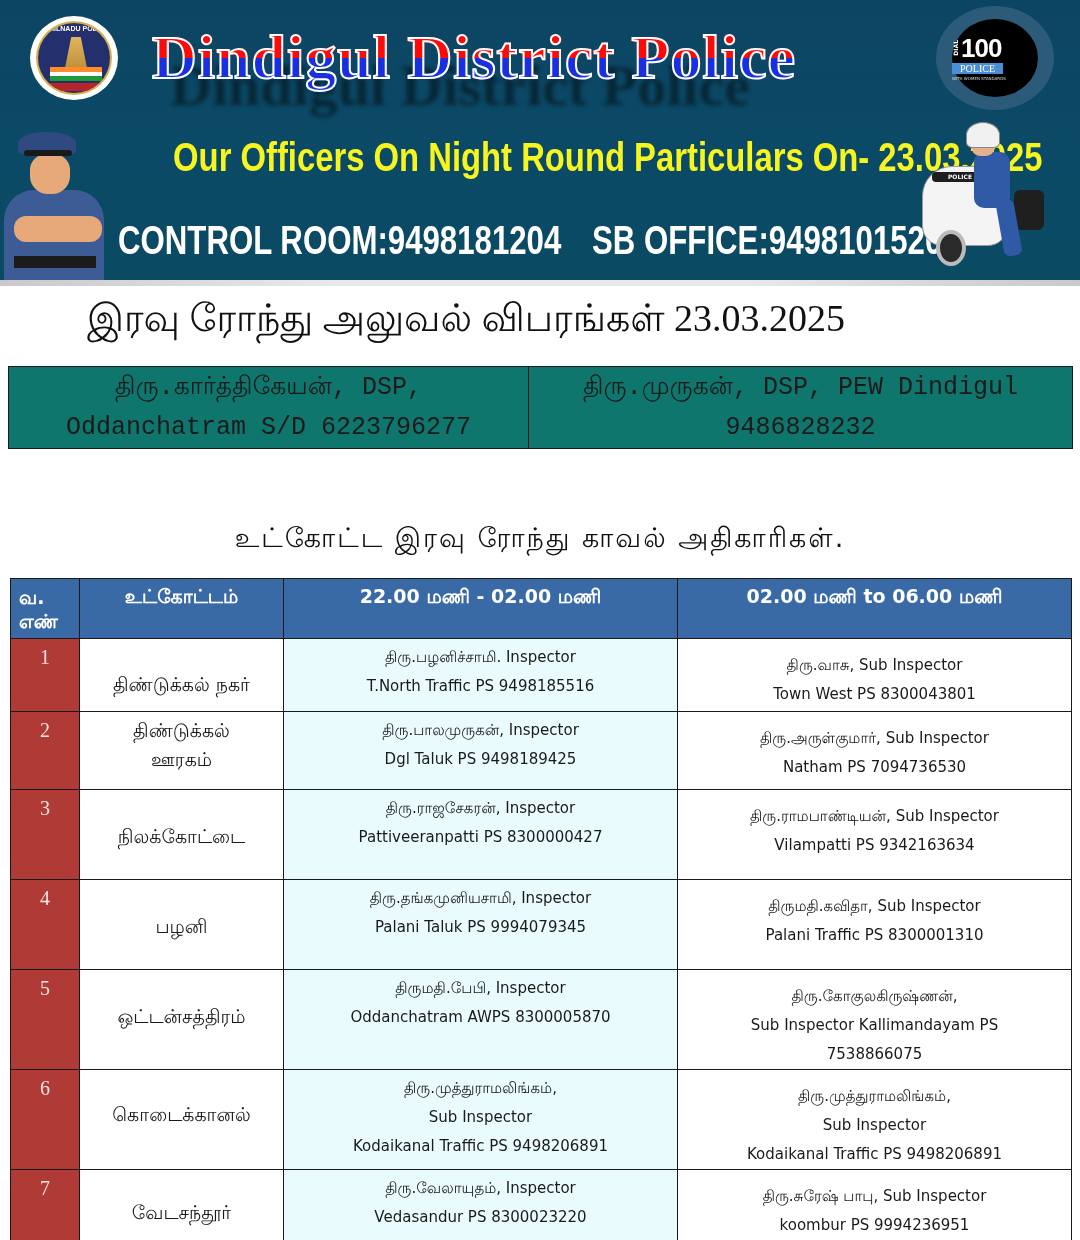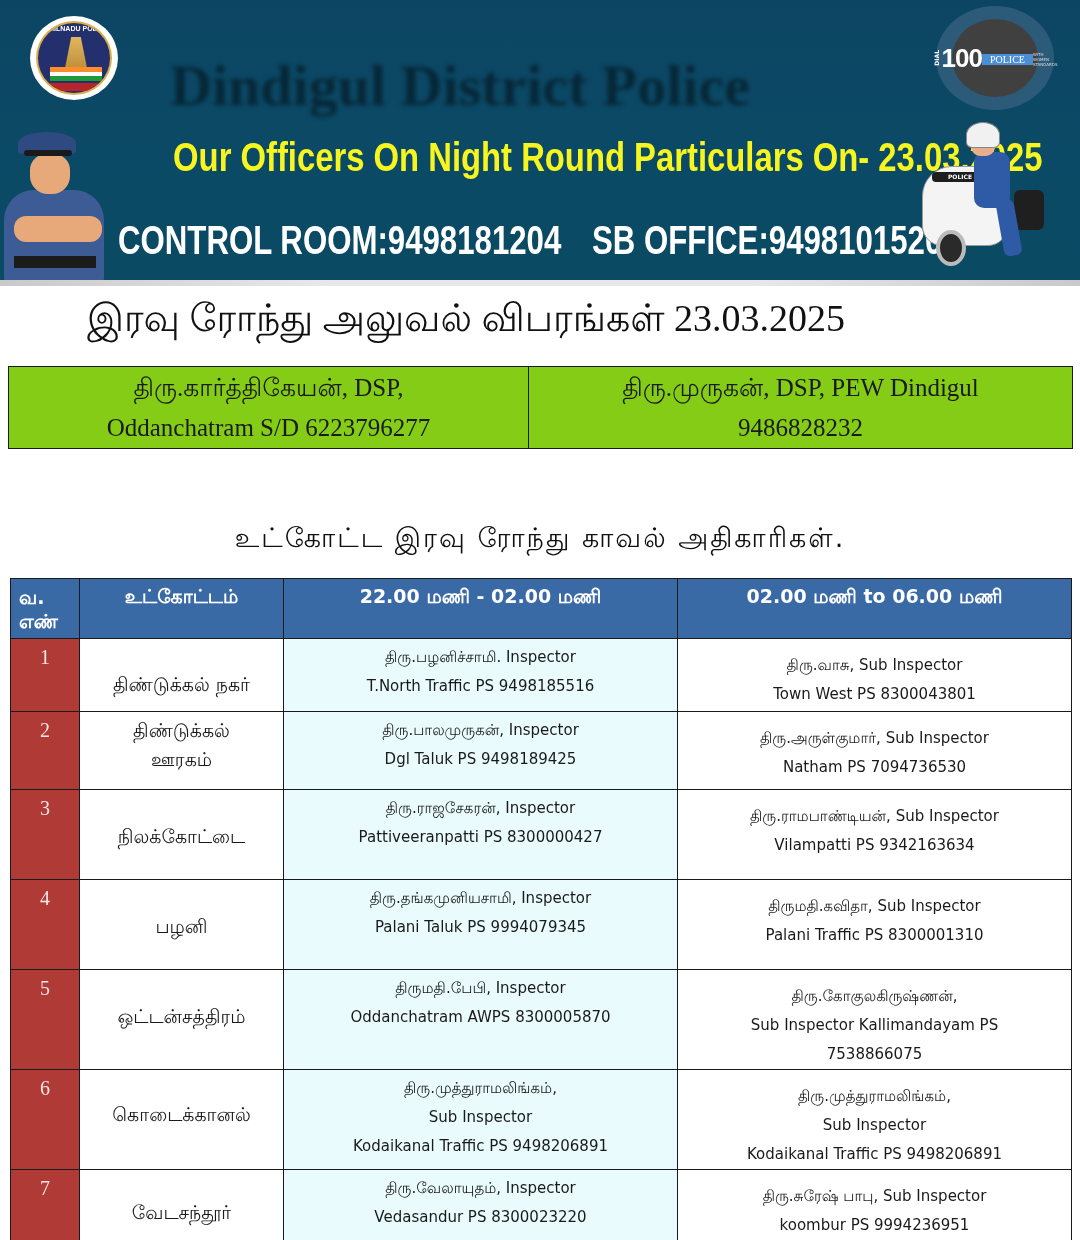--- a/index.html
+++ b/index.html
@@ -39,22 +39,22 @@
     position: absolute; left: 170px; top: 56px; width: 760px; height: 60px;
     font-family: "Liberation Serif", serif; font-weight: bold; font-size: 58px; line-height: 60px;
     color: rgba(0,0,0,0.45); filter: blur(2px); white-space: nowrap;
   }
 
   .dial-badge-outer {
     position: absolute; left: 936px; top: 6px; width: 118px; height: 104px; border-radius: 50%;
     background: #2c5b7a; display: flex; align-items: center; justify-content: center;
   }
   .dial-badge {
-    width: 86px; height: 78px; border-radius: 50%; background: #404040;
-    display: flex; flex-direction: row; align-items: center; justify-content: center;
+    width: 86px; height: 78px; border-radius: 50%; background: #000000;
+    display: flex; flex-direction: column; align-items: flex-start; justify-content: center;
   }
   .dial-num { color: #fff; font-family: "Liberation Sans", sans-serif; font-weight: bold; font-size: 26px; line-height: 26px; letter-spacing: -1px; }
   .dial-small { color: #fff; font-size: 6px; font-weight: bold; writing-mode: vertical-rl; transform: rotate(180deg); margin-right: 2px; }
   .dial-row { display: flex; align-items: center; }
   .dial-police { background: #4a8ed6; color: #fff; font-family: "Liberation Serif", serif; font-size: 10px; padding: 0 8px; margin-top: 2px; }
   .dial-tag { color: #ddd; font-size: 4px; margin-top: 2px; }
 
   .subtitle {
     position: absolute; left: 100px; top: 128px; width: 812px; height: 60px;
     font-family: "Liberation Sans", sans-serif; font-weight: bold; font-size: 40px; line-height: 58px;
@@ -96,21 +96,21 @@
   }
 
   
   .dsp-table { position: absolute; left: 8px; top: 366px; width: 1064px; border-collapse: collapse; table-layout: fixed; }
   .dsp-table td, .dsp-table th { border: 1.5px solid #1a1a1a; text-align: center; }
   .dsp-table th {
     background: #3a6aa6; color: #ffffff; height: 66px; font-weight: bold;
     font-family: "DejaVu Sans", sans-serif; font-size: 24px; vertical-align: top; padding-top: 8px;
   }
   .dsp-table td {
-    background: #84cc16; height: 82px; font-family: Liberation Serif, serif; font-size: 25px; line-height: 40px; color: #1a1a1a;
+    background: #0f766e; height: 82px; font-family: Liberation Mono, monospace; font-size: 25px; line-height: 40px; color: #1a1a1a;
   }
   .line { display: block; }
 
   .sub-heading {
     position: absolute; left: 0; top: 517px; width: 1080px; height: 42px;
     text-align: center; font-size: 27px; line-height: 42px; color: #111; font-family: "DejaVu Sans", sans-serif;
     letter-spacing: 2px;
   }
 
   
@@ -135,20 +135,21 @@
   <div class="emblem">
     <div class="emblem-inner">
       <div class="emblem-text">TAMILNADU POLICE</div>
       <div class="emblem-tower"></div>
       <div class="emblem-flag"></div>
       <div class="emblem-ribbon"></div>
     </div>
   </div>
 
   <div class="title-shadow">Dindigul District Police</div>
+  <div class="title-main">Dindigul District Police</div>
 
   <div class="dial-badge-outer">
     <div class="dial-badge">
       <div class="dial-row">
         <span class="dial-small">DIAL</span>
         <span class="dial-num">100</span>
       </div>
       <div class="dial-police">POLICE</div>
       <div class="dial-tag">WITH WOMEN STANDARDS</div>
     </div>

